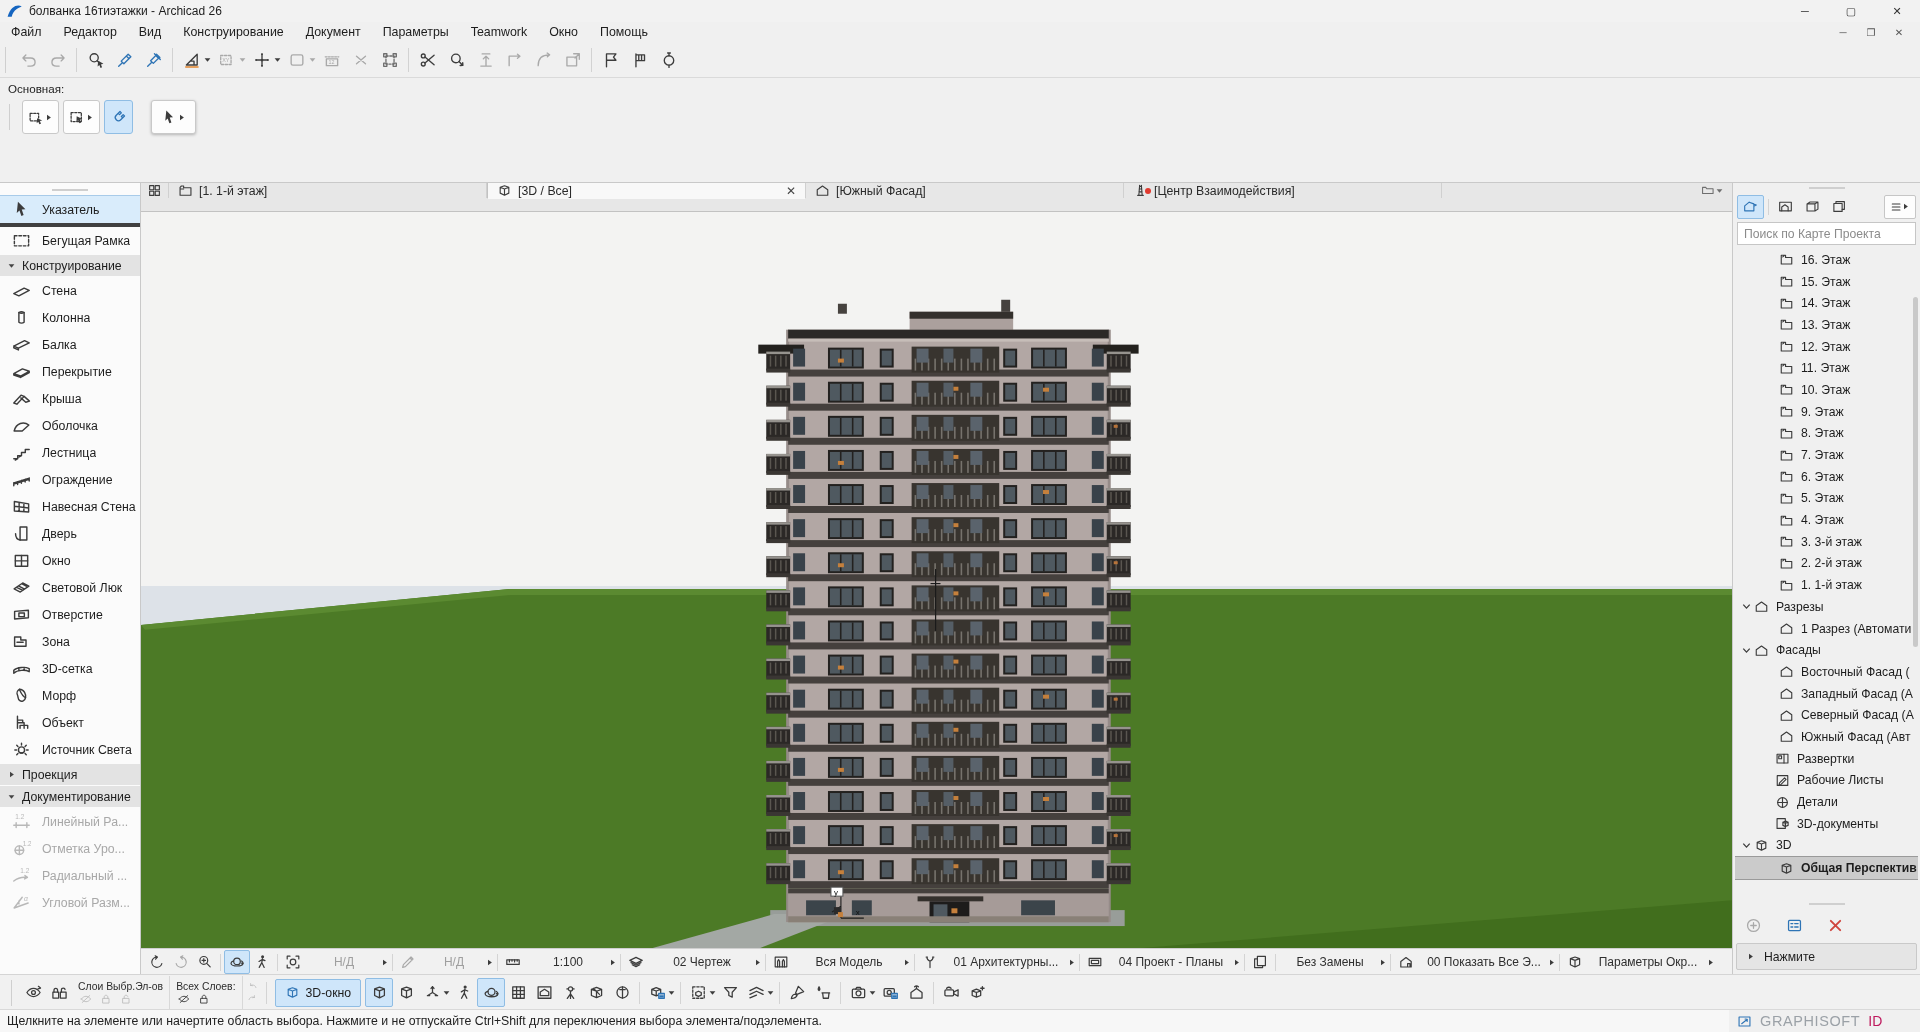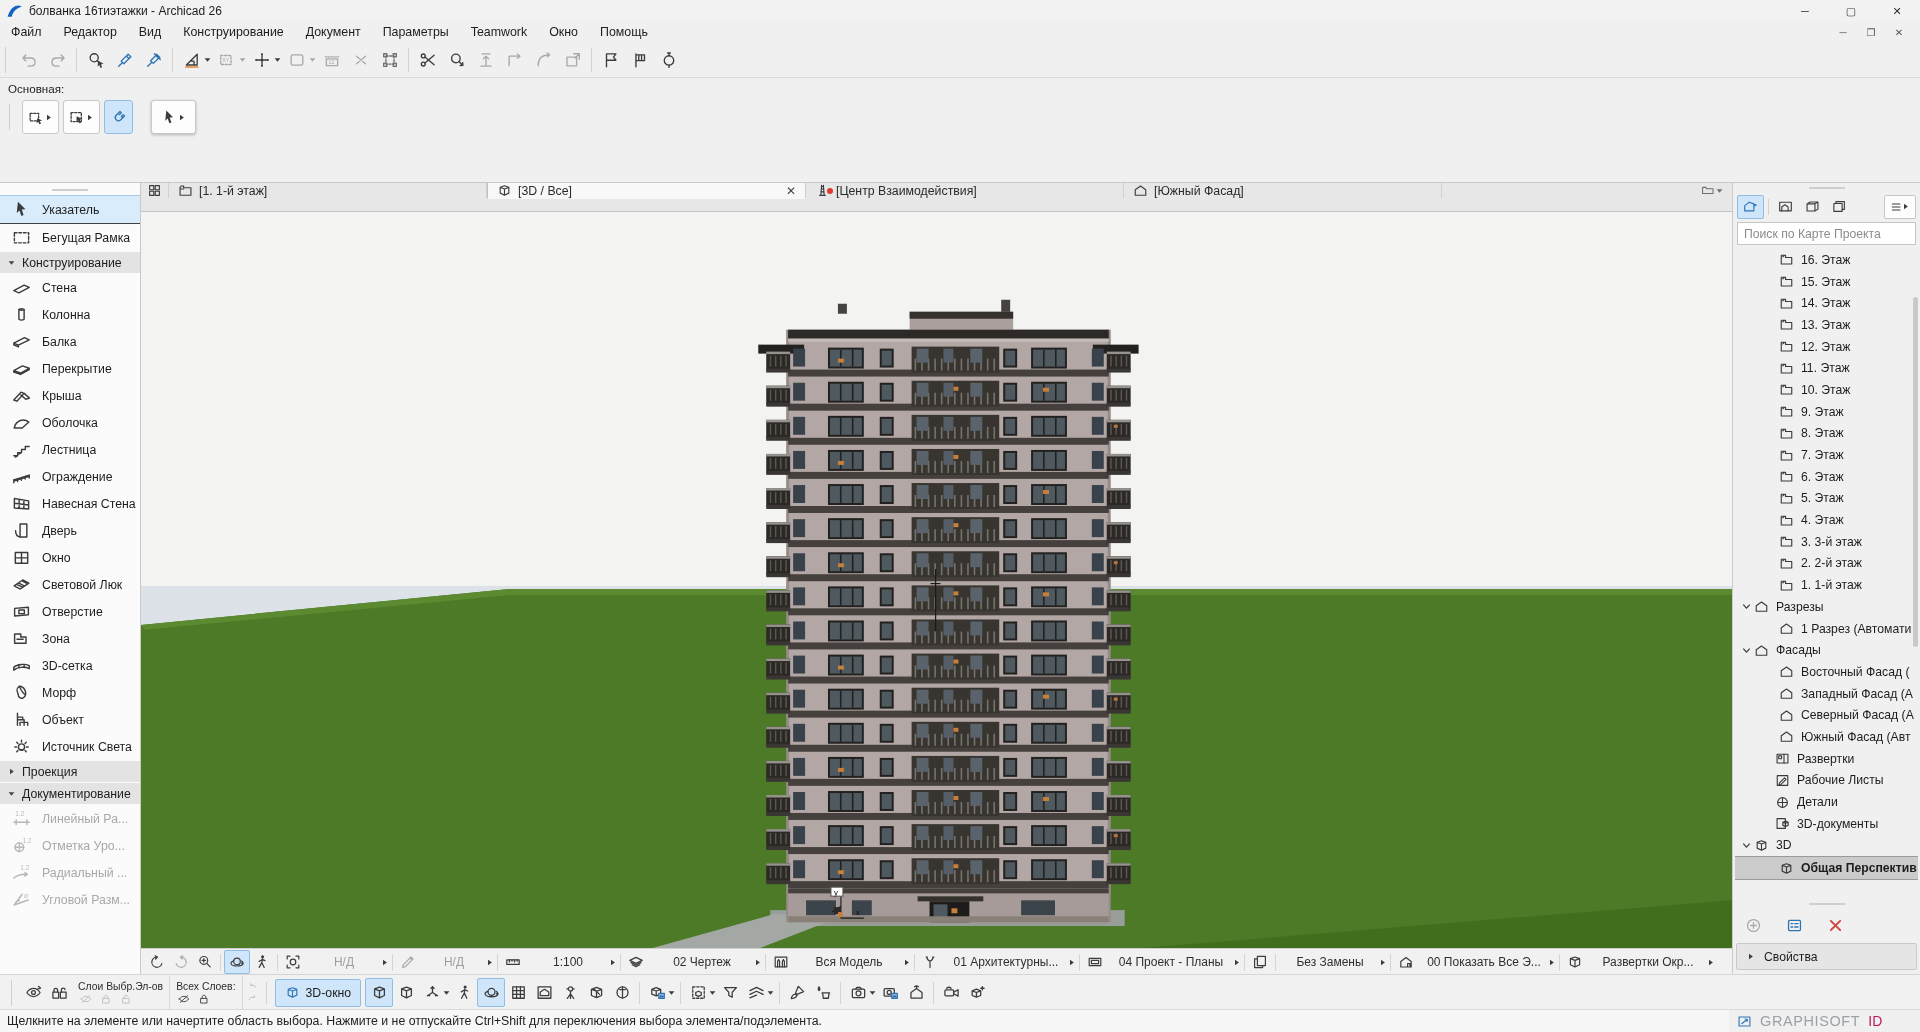--- a/index.html
+++ b/index.html
@@ -38,21 +38,21 @@
   
   #workspace{position:absolute;top:182px;left:0;right:0;bottom:57px;display:flex}
   #toolbox{width:140px;background:#fbfbfb;border-top:1px solid #c9c9c9;border-right:1px solid #c9c9c9;
            padding-top:2px;overflow:hidden}
   .tb-handle{height:10px;display:flex;align-items:center;justify-content:center}
   .tb-handle i{display:block;width:36px;height:2px;background:#cfcfcf}
   .tb-row{height:27px;display:flex;align-items:center}
   .tb-row .tbic{width:42px;display:flex;justify-content:center}
   .tb-row .tbic svg{width:19px;height:19px}
   .tb-lab{font-size:12.3px;white-space:nowrap;overflow:hidden}
-  .tb-row.sel{background:#d9ecfb;border-top:1px solid #a8cbe9;border-bottom:1px solid #404040;height:27px}
+  .tb-row.sel{background:#d9ecfb;border-top:1px solid #a8cbe9;border-bottom:4px solid #404040;height:27px}
   .tb-row.dis{color:#a8a8a8}
   .tb-row.dis svg{color:#b8b8b8}
   .tb-head{height:21px;background:#e3e3e3;display:flex;align-items:center;padding-left:7px;gap:6px;
            font-size:12.3px;margin:1px 0}
   .tb-head svg{width:9px;height:9px;color:#444}
   
   #center{flex:1;display:flex;flex-direction:column;min-width:0;border-top:1px solid #c9c9c9}
   #tabbar{height:28px;background:#e7e7e7;display:flex;align-items:flex-start;border-bottom:1px solid #c2c2c2}
   #tabgrid{width:27px;display:flex;align-items:center;justify-content:center;border-right:1px solid #d0d0d0}
   .tab{width:299px;display:flex;align-items:center;gap:6px;padding:0 9px;font-size:12.3px;
@@ -729,38 +729,38 @@
               </svg>
             </span>
 
        <span>[3D / Все]</span>
        <span class="x">✕</span>
      </div>
           <div class="tab ">
        <span class="ic s15 dk">
               <svg viewBox="0 0 16 16">
                 <g fill="none" stroke="currentColor" stroke-width="1.2" stroke-linecap="round" stroke-linejoin="round">
-                  <path d="M6.2 13.2 L7 3.6 L9 3.6 L9.8 13.2 Z M5 13.2 L11 13.2 M6.6 6.4 L9.4 6.4 M6.3 9.4 L9.7 9.4 M7 3.6 L7 2.4 M9 3.6 L9 2.4"></path>
-                </g>
-              </svg>
-            </span>
-       <span class="dot"></span>
-       <span>[Центр Взаимодействия]</span>
+                  <path d="M2.4 13 L2.4 7.2 L8 3.2 L13.6 7.2 L13.6 13 Z"></path>
+                </g>
+              </svg>
+            </span>
+
+       <span>[Южный Фасад]</span>
 
      </div>
           <div class="tab ">
        <span class="ic s15 dk">
               <svg viewBox="0 0 16 16">
                 <g fill="none" stroke="currentColor" stroke-width="1.2" stroke-linecap="round" stroke-linejoin="round">
-                  <path d="M2.4 13 L2.4 7.2 L8 3.2 L13.6 7.2 L13.6 13 Z"></path>
-                </g>
-              </svg>
-            </span>
-
-       <span>[Южный Фасад]</span>
+                  <path d="M6.2 13.2 L7 3.6 L9 3.6 L9.8 13.2 Z M5 13.2 L11 13.2 M6.6 6.4 L9.4 6.4 M6.3 9.4 L9.7 9.4 M7 3.6 L7 2.4 M9 3.6 L9 2.4"></path>
+                </g>
+              </svg>
+            </span>
+       <span class="dot"></span>
+       <span>[Центр Взаимодействия]</span>
 
      </div>
           <span id="taboverflow">
      <span class="ic md s14">
               <svg viewBox="0 0 16 16">
                 <g fill="none" stroke="currentColor" stroke-width="1.2" stroke-linecap="round" stroke-linejoin="round">
                   <path d="M1.8 12 L1.8 5 L5.4 5 L6.6 6.6 L13.8 6.6 L13.8 12 Z"></path>
                 </g>
               </svg>
             </span>
@@ -1765,21 +1765,21 @@
           </span>
           <span class="qsep"></span>
           <span class="qic dk ">
             <svg viewBox="0 0 16 16">
               <g fill="none" stroke="currentColor" stroke-width="1.2" stroke-linecap="round" stroke-linejoin="round">
                 <path d="M3.4 4.6 L8 3 L12.6 4.6 L12.6 10.8 L8 13 L3.4 10.8 Z M3.4 4.6 L8 6.4 L12.6 4.6 M8 6.4 L8 13"></path>
               </g>
             </svg>
           </span>
           <span class="qdrop " style="width:128px">
-            <span class="ql" style="flex:1">Развертки Окр...</span>
+            <span class="ql" style="flex:1">Параметры Окр...</span>
             <span class="caret dk">
               <svg viewBox="0 0 12 12">
                 <path fill="currentColor" d="M4 2.2 L9.2 6 L4 9.8 Z"></path>
               </svg>
             </span>
           </span>
         </div>
     </div>
 
     <div id="rightpanel">
@@ -2192,21 +2192,21 @@
               </g>
             </svg>
           </span>
         </div>
       <div id="props">
         <span class="ic s9 dk" id="props-chev">
             <svg viewBox="0 0 12 12">
               <path fill="currentColor" d="M4 2.2 L9.2 6 L4 9.8 Z"></path>
             </svg>
           </span>
-        <span>Свойства</span>
+        <span>Нажмите</span>
       </div>
     </div>
   </div>
 
   <div id="row2">
       <span class="vhandle"></span>
       <span class="r2i dk ">
         <svg viewBox="0 0 16 16">
           <g fill="none" stroke="currentColor" stroke-width="1.2" stroke-linecap="round" stroke-linejoin="round">
             <path d="M1.8 8 C3.6 5.4 5.8 4.2 8 4.2 C10.2 4.2 12.4 5.4 14.2 8 C12.4 10.6 10.2 11.8 8 11.8 C5.8 11.8 3.6 10.6 1.8 8 Z"></path>

